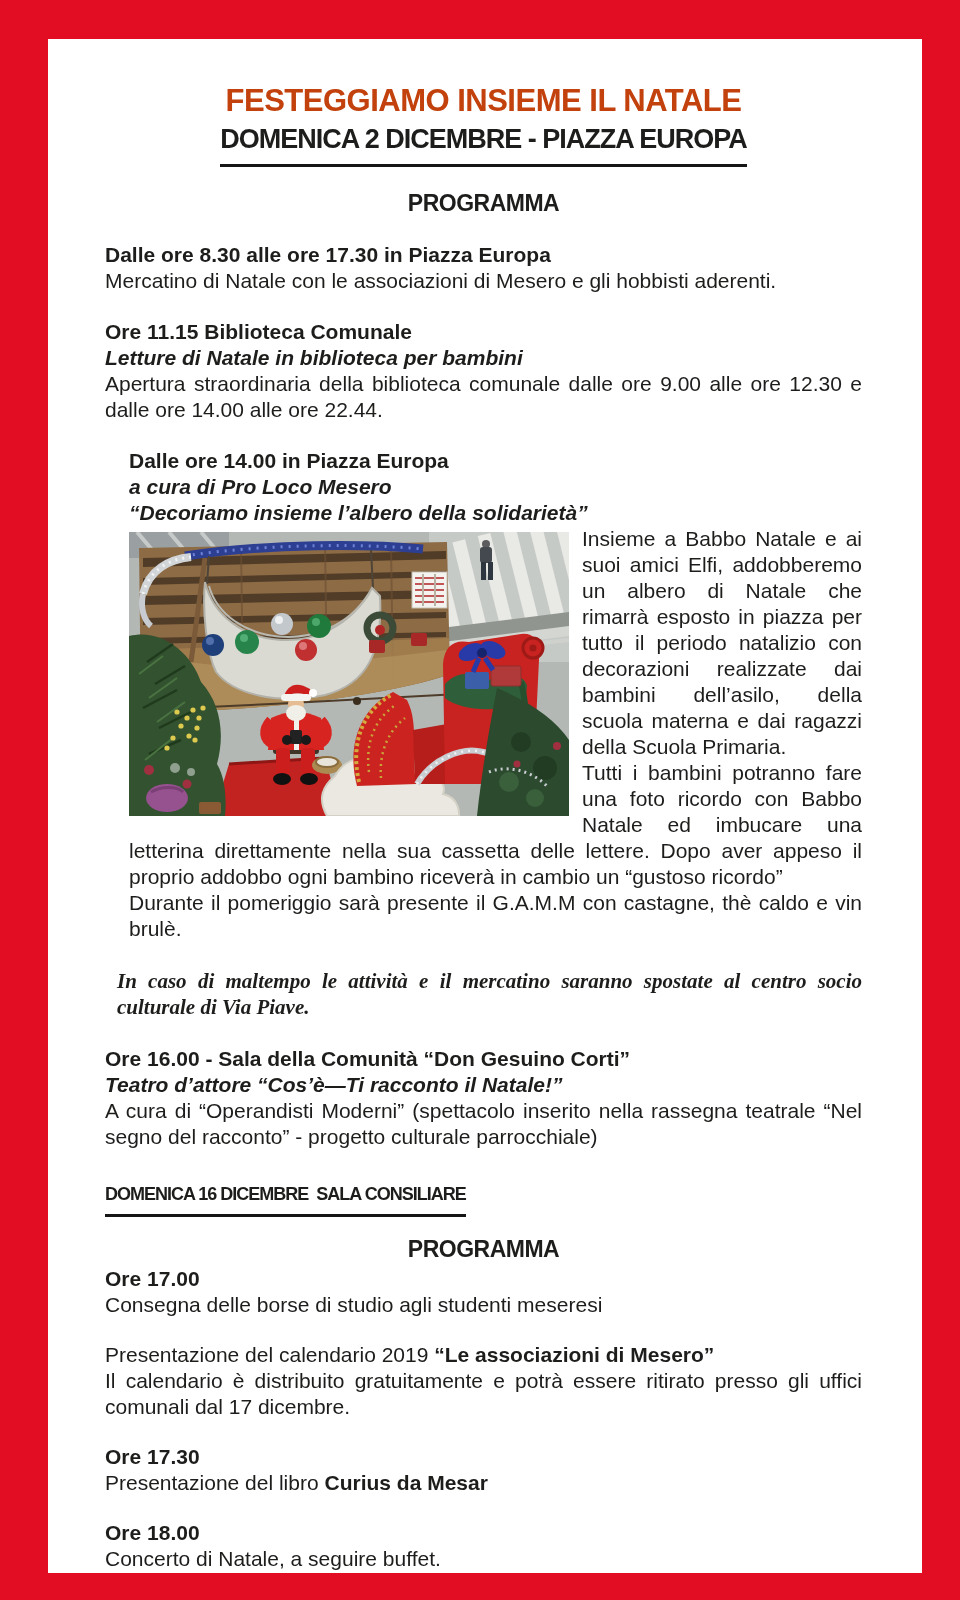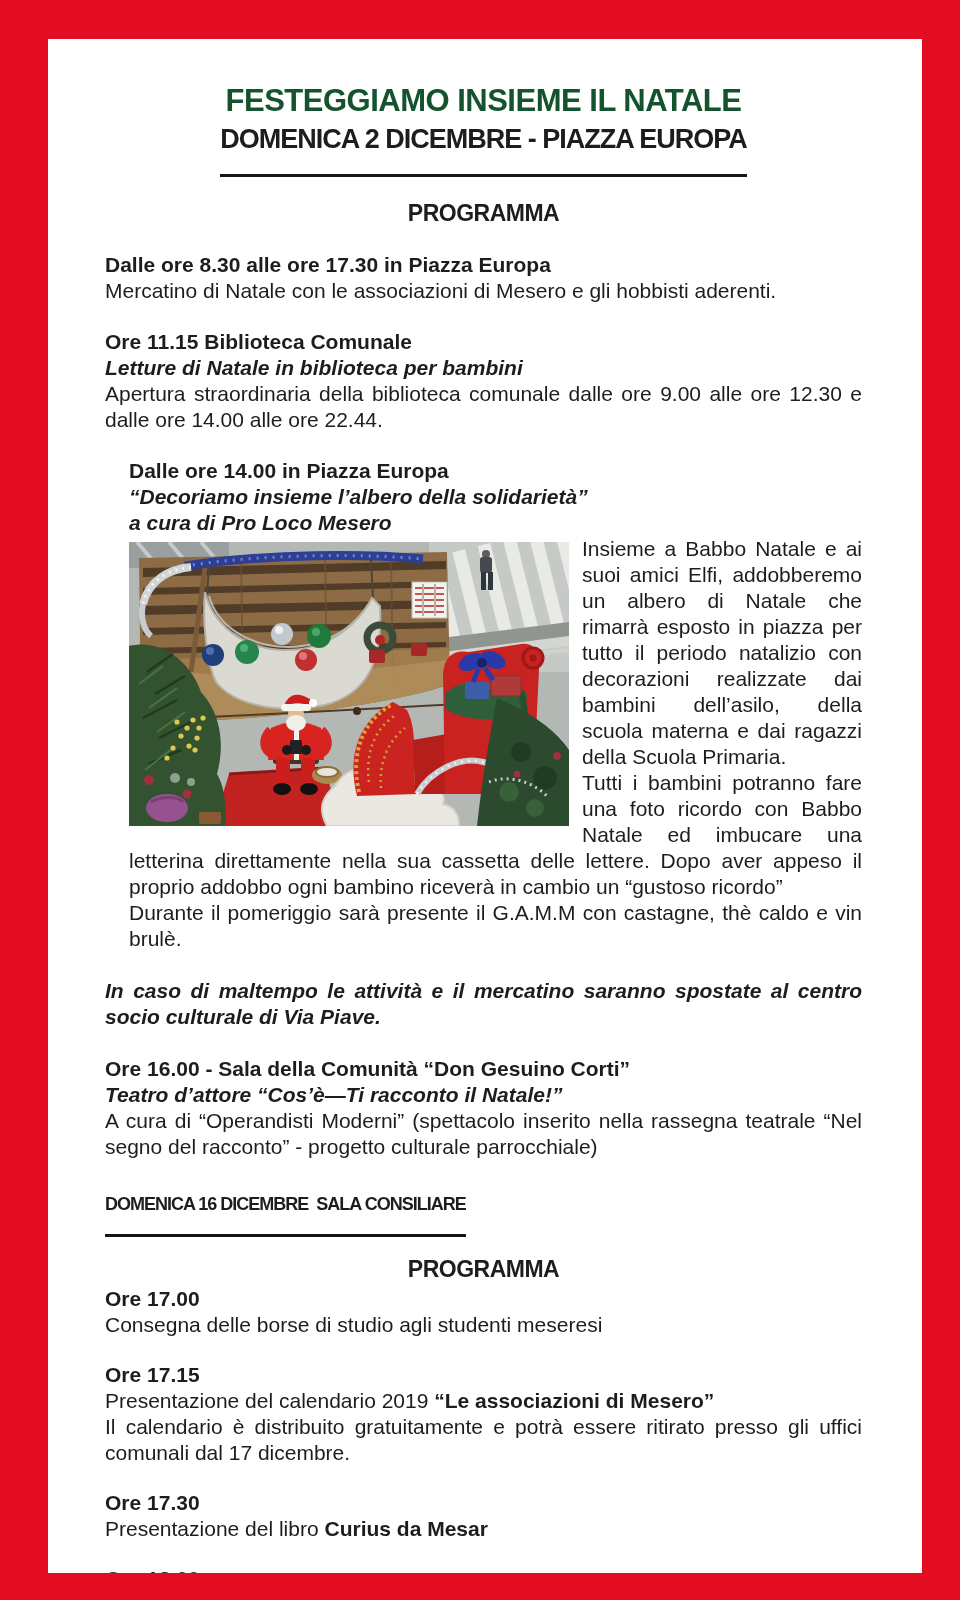--- a/index.html
+++ b/index.html
@@ -16,33 +16,33 @@
     background:#ffffff;
     overflow:hidden;
     box-sizing:border-box;
     padding:44px 60px 0 57px;
   }
   h1,h2,h3,p{margin:0;}
   .title{
     text-align:center;
     font-size:31px;font-weight:bold;
     letter-spacing:-0.5px;
-    color:#14532d;
+    color:#c2410c;
     margin-bottom:5px;
   }
   .subtitle{
     text-align:center;
     font-size:27px;font-weight:bold;
     letter-spacing:-1px;
     margin-bottom:23px;
   }
   .subtitle .u, .day2-title .u{
     display:inline-block;
     border-bottom:3px solid #161616;
-    padding-bottom:19px;
+    padding-bottom:9px;
   }
   .programma{
     text-align:center;
     font-size:23px;font-weight:bold;
     letter-spacing:-0.5px;
     margin-bottom:25px;
   }
   .body-text{font-size:21px;line-height:26px;}
   .b{font-weight:bold;}
   .i{font-style:italic;}
@@ -50,21 +50,22 @@
   section{margin-bottom:25px;}
   .flow{overflow:hidden;}
   .photo{
     float:left;
     width:440px;height:284px;
     margin:6px 13px 2px 0;
     background:#b7bbb7;
   }
   .photo svg{display:block;}
   .note{
-    margin:26px 0 26px 0;
+    margin:26px 0 26px 12px;
+    font-family:Liberation Serif, serif;
   }
   .day2-title{
     text-align:left;
     font-size:18px;font-weight:bold;
     letter-spacing:-1px;
     margin:34px 0 19px 0;
   }
   .programma2{
     text-align:center;
     font-size:23px;font-weight:bold;
@@ -91,22 +92,22 @@
   </section>
 
   <section>
     <p class="body-text b">Ore 11.15 Biblioteca Comunale</p>
     <p class="body-text b i">Letture di Natale in biblioteca per bambini</p>
     <p class="body-text just">Apertura straordinaria della biblioteca comunale dalle ore 9.00 alle ore 12.30 e dalle ore 14.00 alle ore 22.44.</p>
   </section>
 
   <section style="margin-bottom:0;padding-left:24px;">
     <p class="body-text b">Dalle ore 14.00 in Piazza Europa</p>
+    <p class="body-text b i">a cura di Pro Loco Mesero</p>
     <p class="body-text b i">“Decoriamo insieme l’albero della solidarietà”</p>
-    <p class="body-text b i">a cura di Pro Loco Mesero</p>
 
     <div class="flow">
       <div class="photo">
 
         <svg viewBox="0 0 440 284" width="440" height="284">
 
           <g>
             <rect x="0" y="0" width="440" height="284" fill="#b4b8b4"></rect>
             <rect x="300" y="0" width="140" height="130" fill="#c6cac6"></rect>
             <g fill="#e9e9e6" transform="rotate(-14 370 40)">
@@ -318,21 +319,20 @@
   <h2 class="day2-title"><span class="u">DOMENICA 16 DICEMBRE&nbsp; SALA CONSILIARE</span></h2>
 
   <h3 class="programma2">PROGRAMMA</h3>
 
   <div class="item">
     <p class="body-text b">Ore 17.00</p>
     <p class="body-text">Consegna delle borse di studio agli studenti meseresi</p>
   </div>
 
   <div class="item">
-    <p class="body-text b">Ore 17.15</p>
     <p class="body-text"><span>Presentazione del calendario 2019 </span><span class="b">“Le associazioni di Mesero”</span></p>
     <p class="body-text just">Il calendario è distribuito gratuitamente e potrà essere ritirato presso gli uffici comunali dal 17 dicembre.</p>
   </div>
 
   <div class="item">
     <p class="body-text b">Ore 17.30</p>
     <p class="body-text"><span>Presentazione del libro </span><span class="b">Curius da Mesar</span></p>
   </div>
 
   <div class="item">

